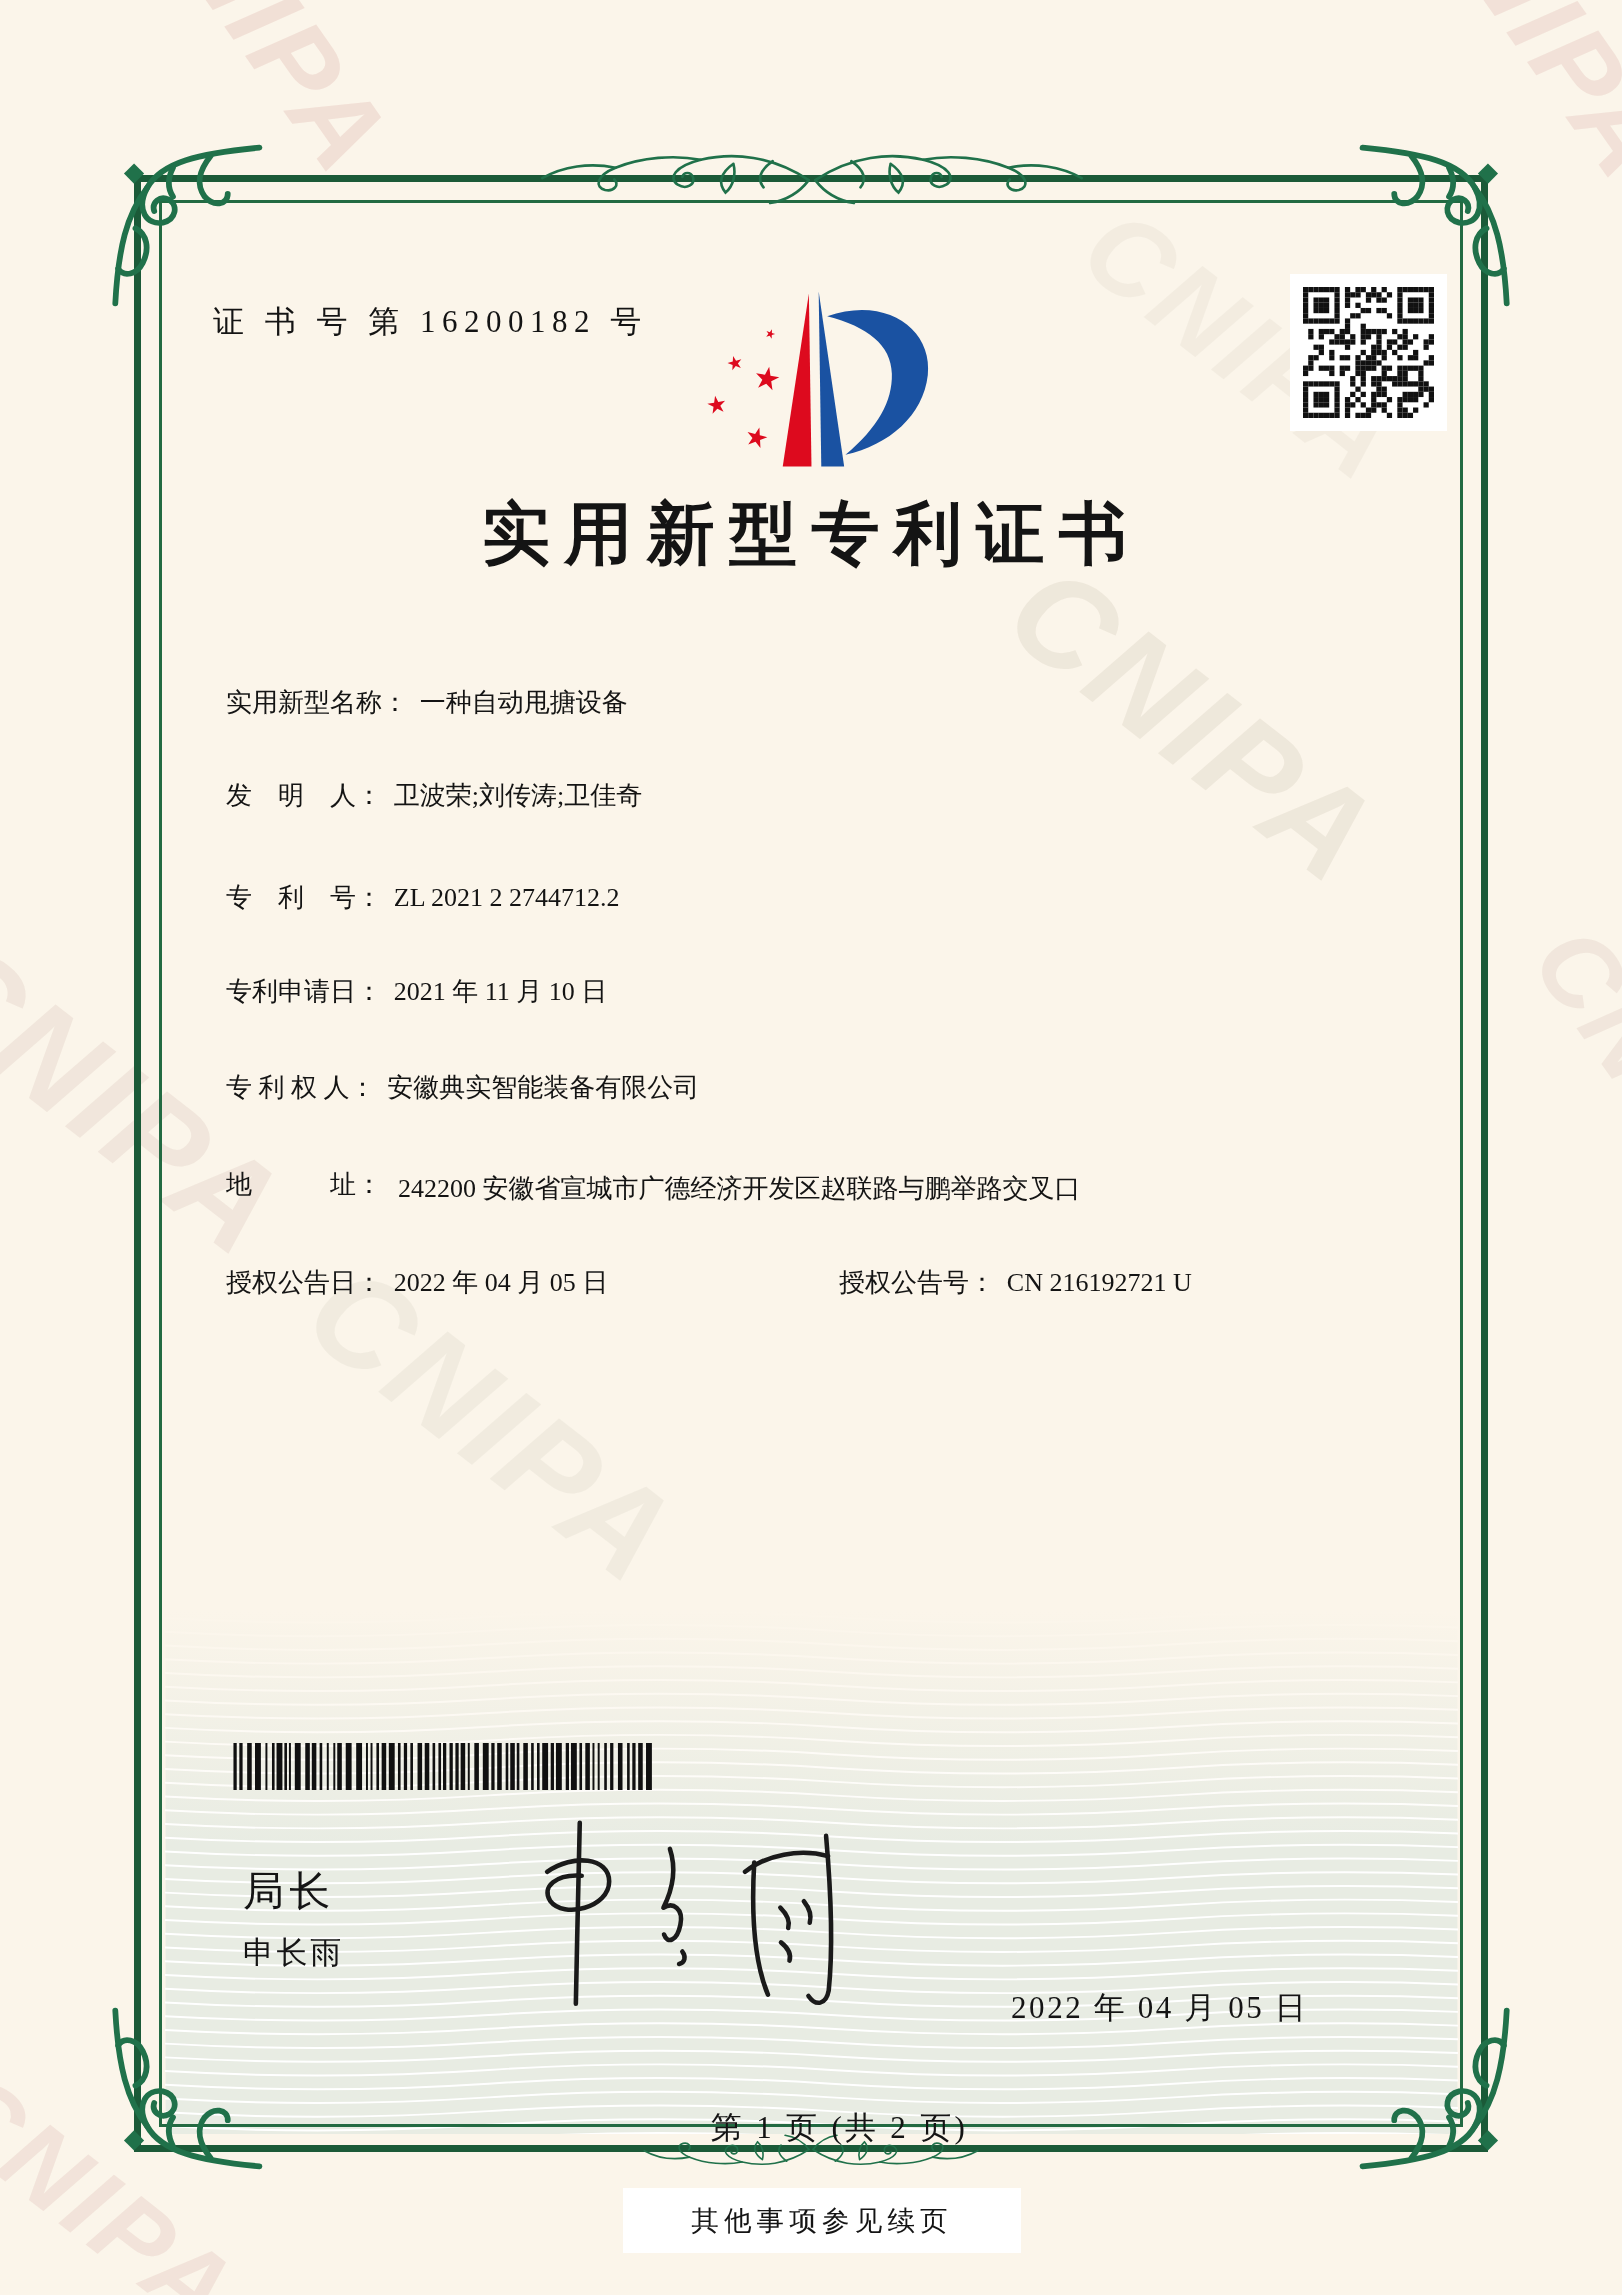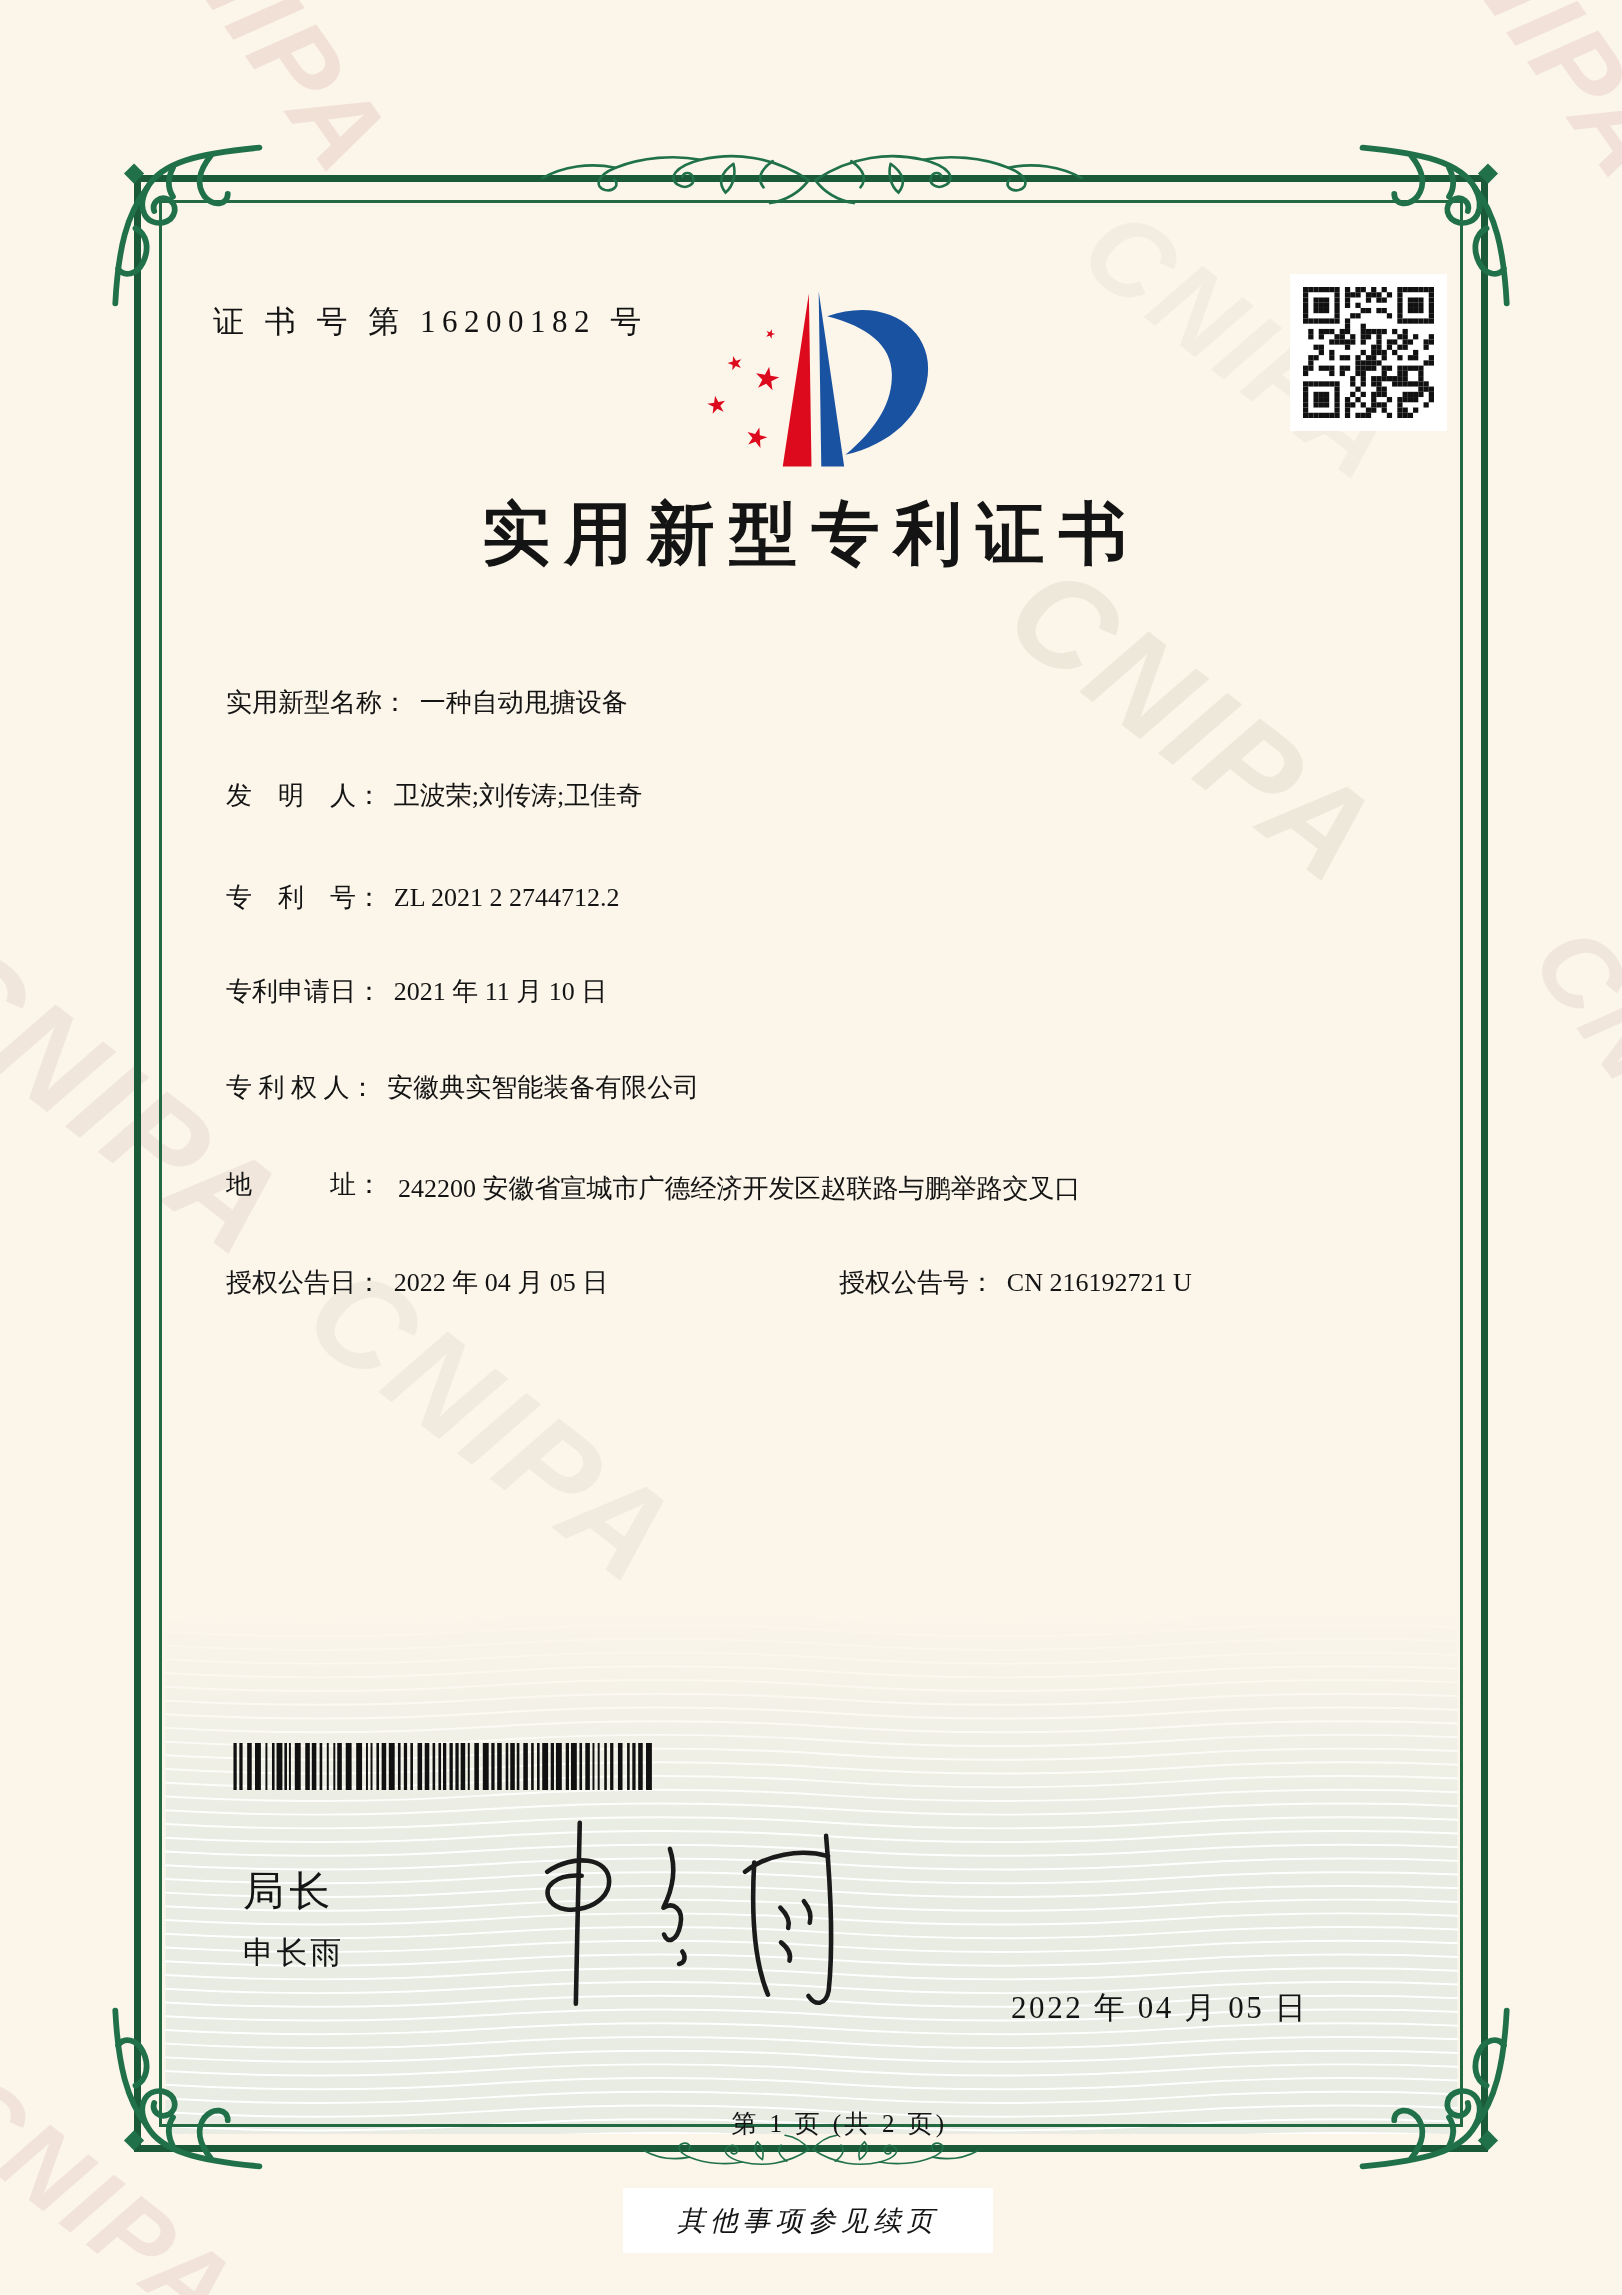--- a/index.html
+++ b/index.html
@@ -38,23 +38,23 @@
     vertical-align:top;line-height:43px;margin-left:16px;}
   .grant-pair2{position:absolute;left:613px;top:0;}
   .paras{left:226px;top:1343px;width:1177px;}
   .paras p{margin:0;font-size:29.4px;line-height:48px;text-indent:2em;text-align:justify;}
   #barcode{left:233px;top:1743px;z-index:5;}
   .director-title{left:243px;top:1864px;font-size:41px;letter-spacing:5.2px;}
   .director-name{left:243px;top:1932px;font-size:31px;letter-spacing:2.6px;}
   #signature{left:478px;top:1813px;z-index:5;}
   .issue-date{left:1011px;top:1987px;font-size:31px;letter-spacing:2.6px;}
   .page-info{left:134px;top:2107px;width:1355px;text-align:center;
-    font-size:25px;letter-spacing:3.3px;padding-left:28px;}
-  .note-band{left:623px;top:2188px;width:370px;height:65px;background:#ffffff;
-    z-index:5;text-align:center;font-style:italic;}
+    font-size:31px;letter-spacing:3.3px;padding-left:28px;}
+  .note-band{left:623px;top:2188px;width:398px;height:65px;background:#ffffff;
+    z-index:5;text-align:center;}
   .note-band span{line-height:65px;font-size:27.5px;letter-spacing:5.2px;}
   
   #logo{left:703px;top:290px;z-index:5;}
   #qrbox{left:1290px;top:274px;width:157px;height:157px;background:#ffffff;z-index:5;}
   #qr{position:absolute;left:13px;top:13px;}
 </style>
 </head>
 <body>
 
 <div class="wm" style="left:79px;top:-52px;font-size:111px;color:rgba(233,206,197,.55);transform:rotate(55deg);">CNIPA</div>

